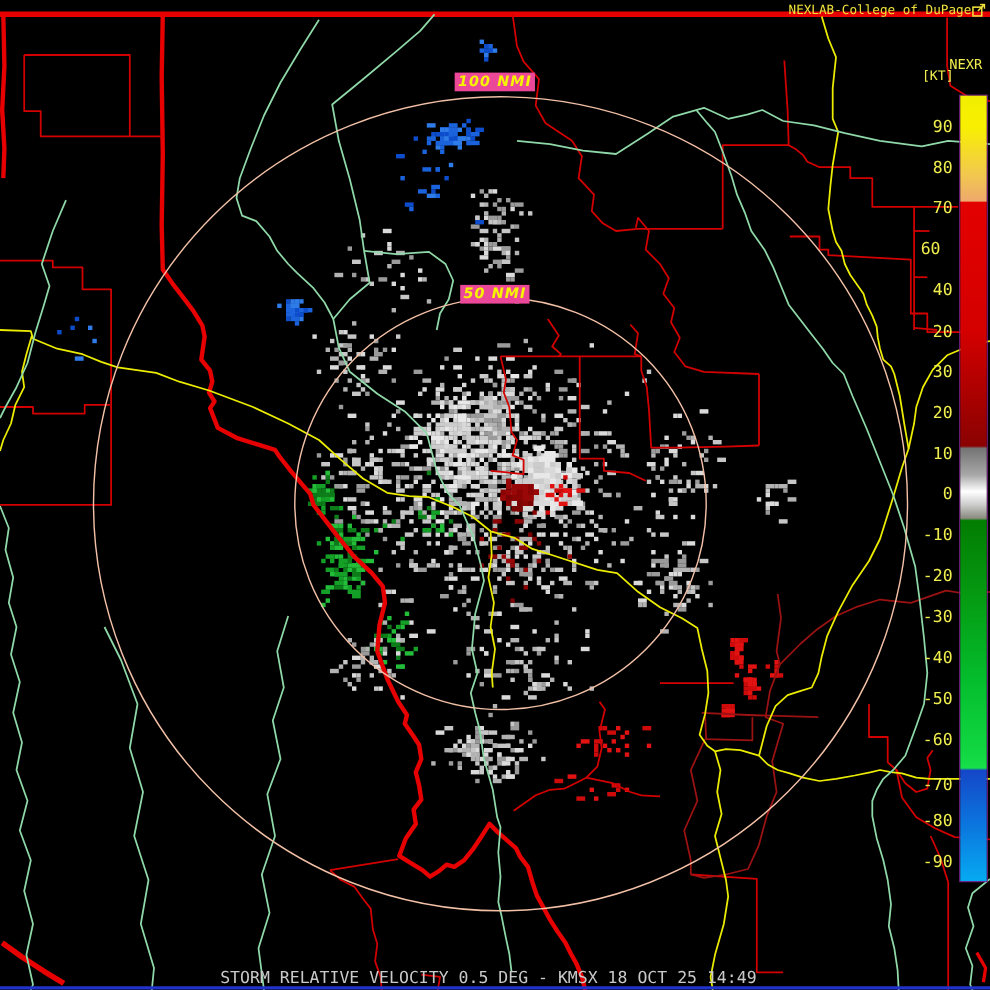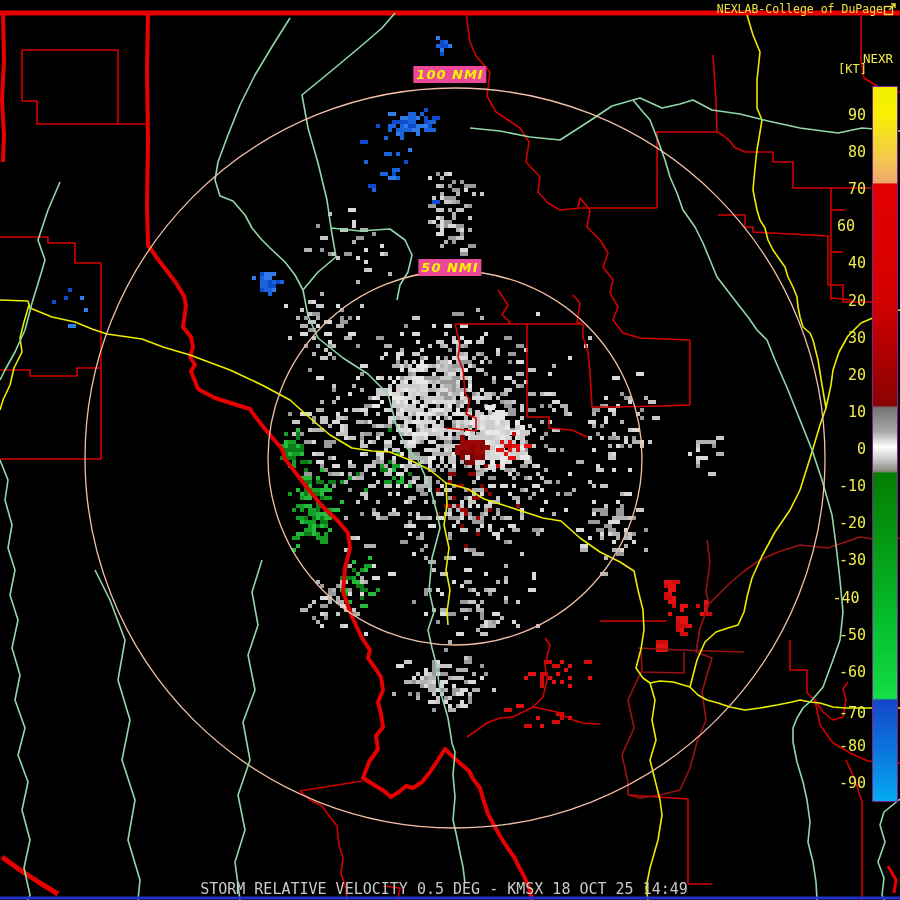--- a/index.html
+++ b/index.html
@@ -2512,21 +2512,21 @@
       <div class="cb-tick" style="top: 217.36px; text-align: center;">60</div>
       <div class="cb-tick" style="top: 254.48px;">40</div>
       <div class="cb-tick" style="top: 291.6px;">20</div>
       <div class="cb-tick" style="top: 328.72px;">30</div>
       <div class="cb-tick" style="top: 365.84px;">20</div>
       <div class="cb-tick" style="top: 402.96px;">10</div>
       <div class="cb-tick" style="top: 440.08px;">0</div>
       <div class="cb-tick" style="top: 477.2px;">-10</div>
       <div class="cb-tick" style="top: 514.32px;">-20</div>
       <div class="cb-tick" style="top: 551.44px;">-30</div>
-      <div class="cb-tick" style="top: 588.56px; text-align: center;">-40</div>
+      <div class="cb-tick" style="top: 588.56px;">-40</div>
       <div class="cb-tick" style="top: 625.68px; text-align: right;">-50</div>
       <div class="cb-tick" style="top: 662.8px;">-60</div>
       <div class="cb-tick" style="top: 704px;">-70</div>
       <div class="cb-tick" style="top: 737.04px;">-80</div>
       <div class="cb-tick" style="top: 774.16px;">-90</div>
     </div>
 
   <div class="caption">STORM RELATIVE VELOCITY 0.5 DEG - KMSX 18 OCT 25 14:49</div>
 </div>
 

